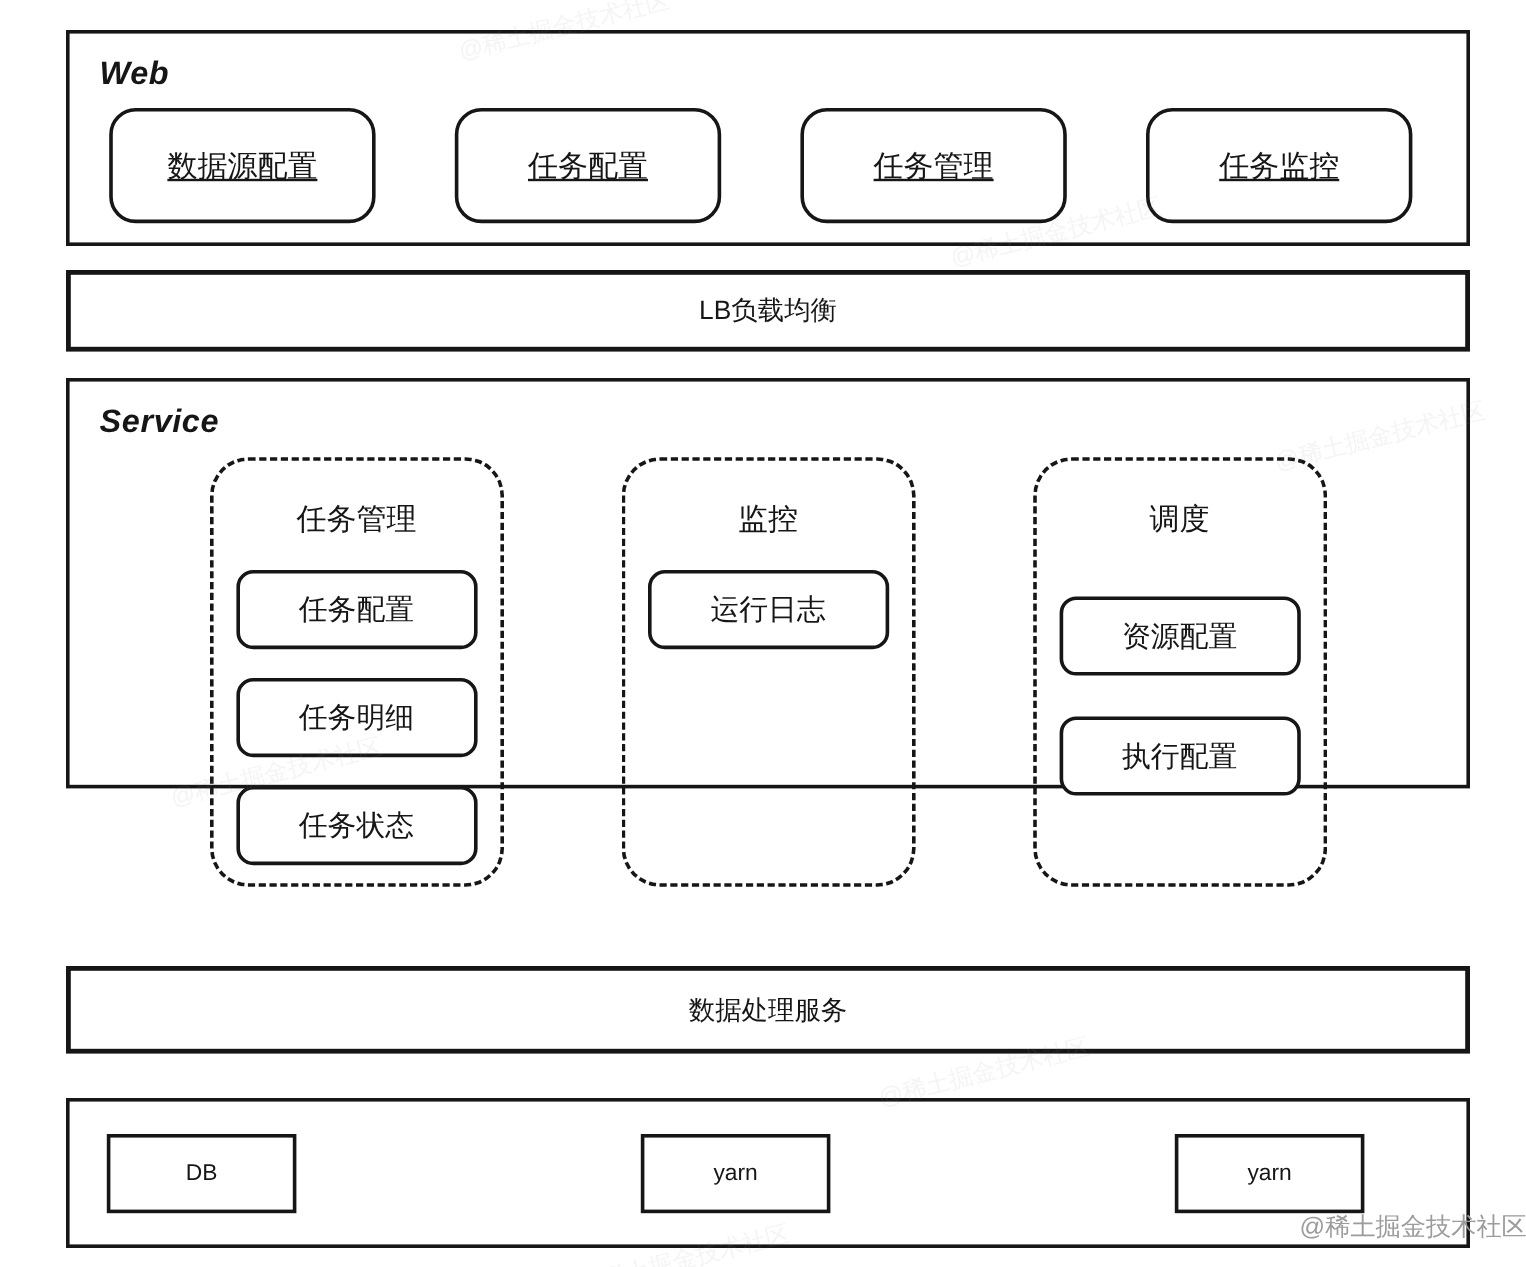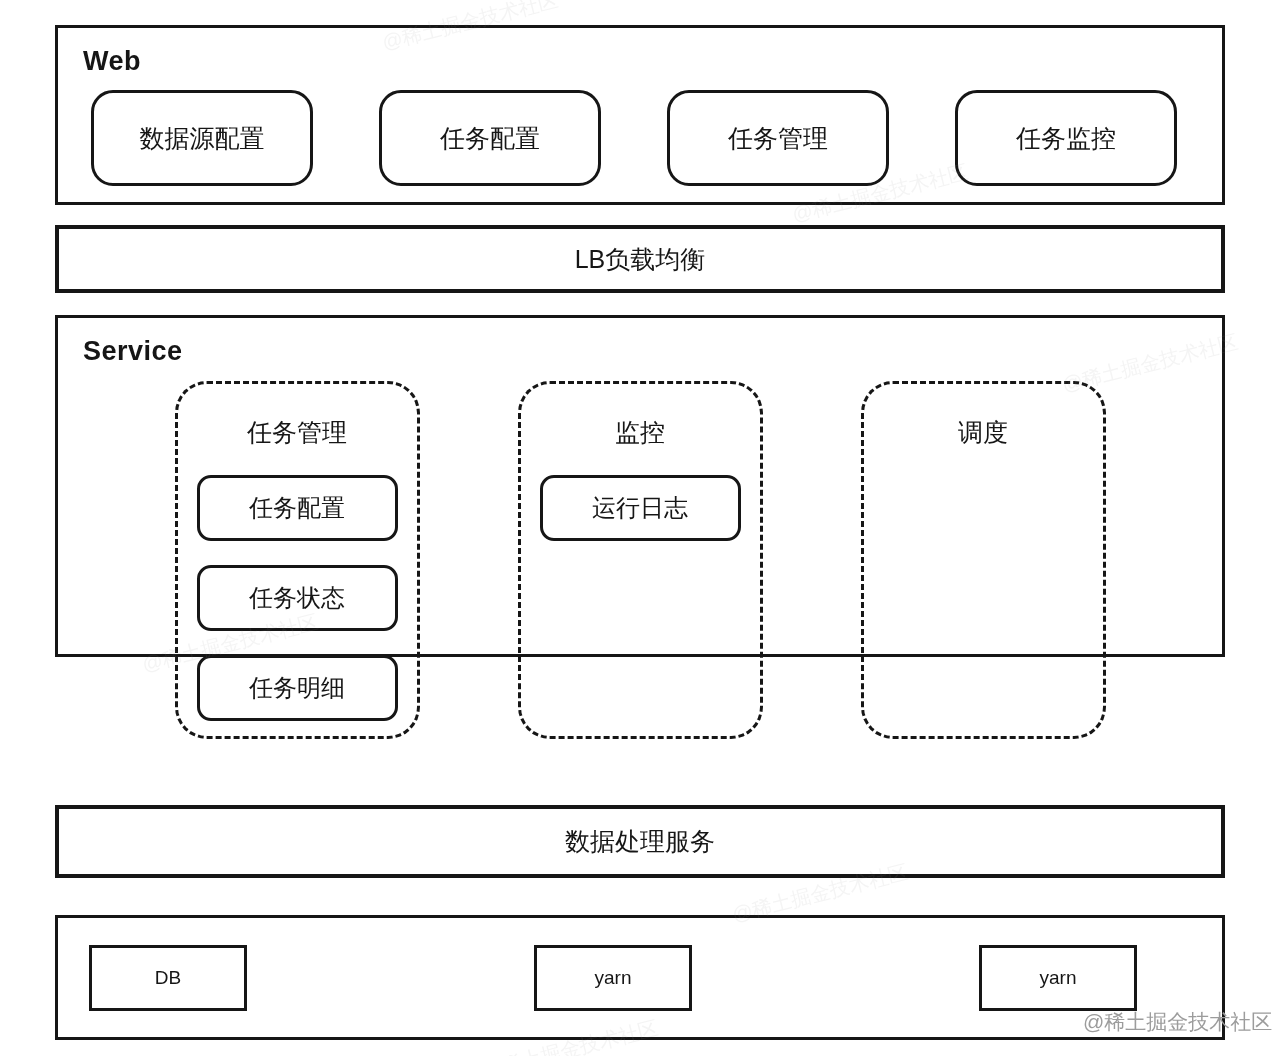--- a/index.html
+++ b/index.html
@@ -27,45 +27,47 @@
     border: 3px solid #161616;
     background: transparent;
   }
   
   .web-layer { top: 25px; height: 180px; }
   .layer-title {
     font-weight: bold;
     font-size: 27px;
     margin: 18px 0 0 25px;
     letter-spacing: 0.5px;
+    font-style: italic;
   }
   .web-row {
     display: flex;
     justify-content: space-between;
     padding: 0 45px 0 33px;
     margin-top: 13px;
   }
   .pill {
     width: 222px;
     height: 96px;
     box-sizing: border-box;
     border: 3px solid #161616;
     border-radius: 22px;
     display: flex;
     align-items: center;
     justify-content: center;
     font-size: 25px;
     background: #ffffff;
+    text-decoration: underline;
   }
   
   .bar {
     display: flex;
     align-items: center;
     justify-content: center;
-    font-size: 25px;
+    font-size: 22px;
     border-width: 4px;
   }
   .lb-bar { top: 225px; height: 68px; }
   .data-bar { top: 805px; height: 73px; }
   
   .service-layer { top: 315px; height: 342px; }
   .group-row {
     display: flex;
     justify-content: center;
     gap: 98px;
@@ -189,39 +191,47 @@
     <div class="layer-title">Service</div>
     <div class="group-row">
 
       <div class="dashed-group">
         <div class="group-title">任务管理</div>
         <div class="group-items">
           <div class="small-pill">
             <span>任务配置</span>
           </div>
           <div class="small-pill">
+            <span>任务明细</span>
+          </div>
+          <div class="small-pill">
             <span>任务状态</span>
-          </div>
-          <div class="small-pill">
-            <span>任务明细</span>
           </div>
         </div>
       </div>
 
       <div class="dashed-group">
         <div class="group-title">监控</div>
         <div class="group-items">
           <div class="small-pill">
             <span>运行日志</span>
           </div>
         </div>
       </div>
 
       <div class="dashed-group">
         <div class="group-title">调度</div>
+        <div class="group-items">
+          <div class="small-pill">
+            <span>资源配置</span>
+          </div>
+          <div class="small-pill">
+            <span>执行配置</span>
+          </div>
+        </div>
       </div>
 
     </div>
   </div>
 
   <div class="layer bar data-bar">
     <span>数据处理服务</span>
   </div>
 
   <div class="layer infra-layer">

